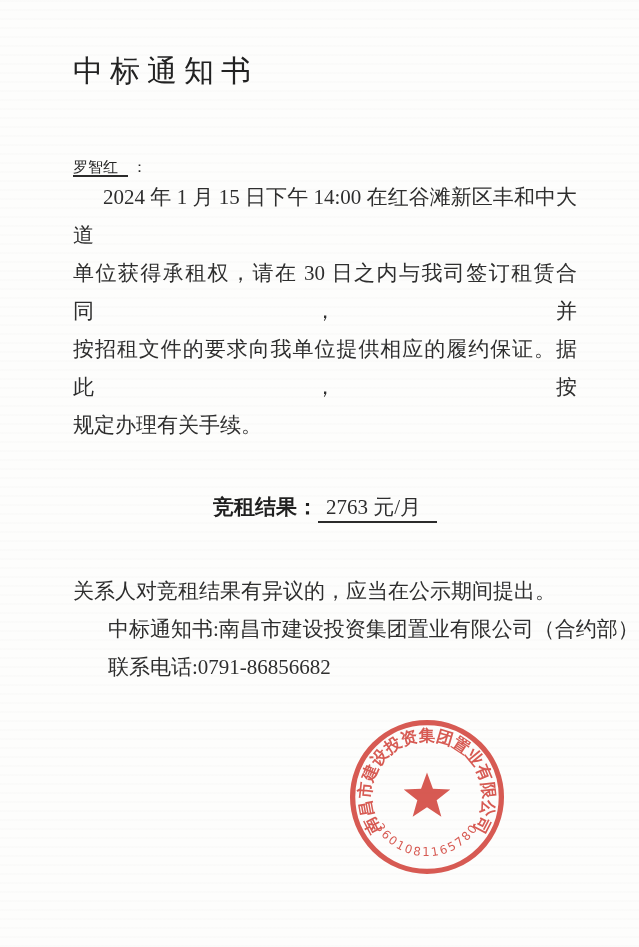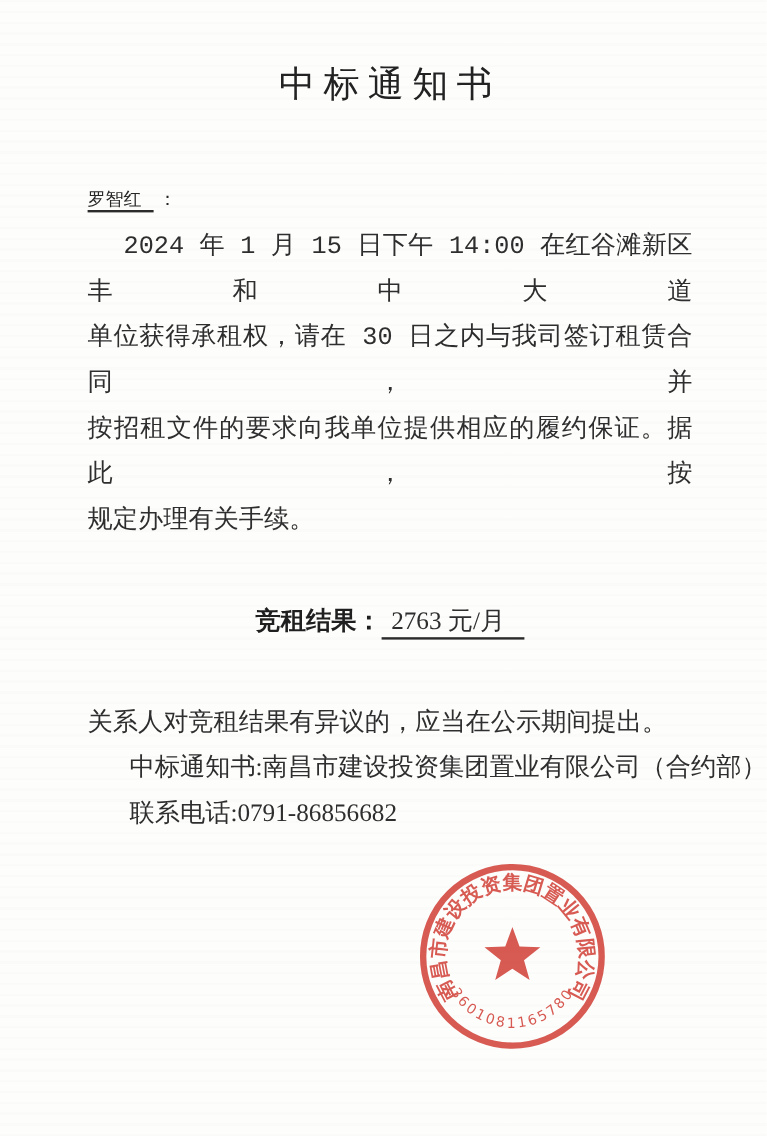--- a/index.html
+++ b/index.html
@@ -9,40 +9,40 @@
     margin:0 auto;
     background:#fdfdfc;
     background-image:repeating-linear-gradient(180deg, rgba(120,120,120,0.02) 0 2px, transparent 2px 9px);
     font-family:"Liberation Serif","DejaVu Serif",serif;
     color:#2e2e2e;
     overflow:hidden;
     box-sizing:border-box;
     padding:52px 62px 0 73px;
   }
   .doc-title{
-    text-align:center;
+    text-align:left;
     font-size:30px;
     line-height:38px;
     letter-spacing:7px;
     color:#222;
     font-weight:400;
   }
   .recipient{
     margin-top:66px;
     font-size:15px;
     line-height:22px;
     font-weight:400;
     color:#262626;
   }
   .recipient .name{
     border-bottom:2px solid #2b2b2b;
     padding-right:10px;
   }
   .recipient .colon{margin-left:4px;}
-  .body-block{margin-top:10px;font-family:Liberation Mono, monospace;}
+  .body-block{margin-top:0;}
   .line{
     font-size:21px;
     line-height:38px;
     color:#2e2e2e;
     white-space:nowrap;
   }
   .line.just{
     white-space:normal;
     text-align:justify;
     text-align-last:justify;

